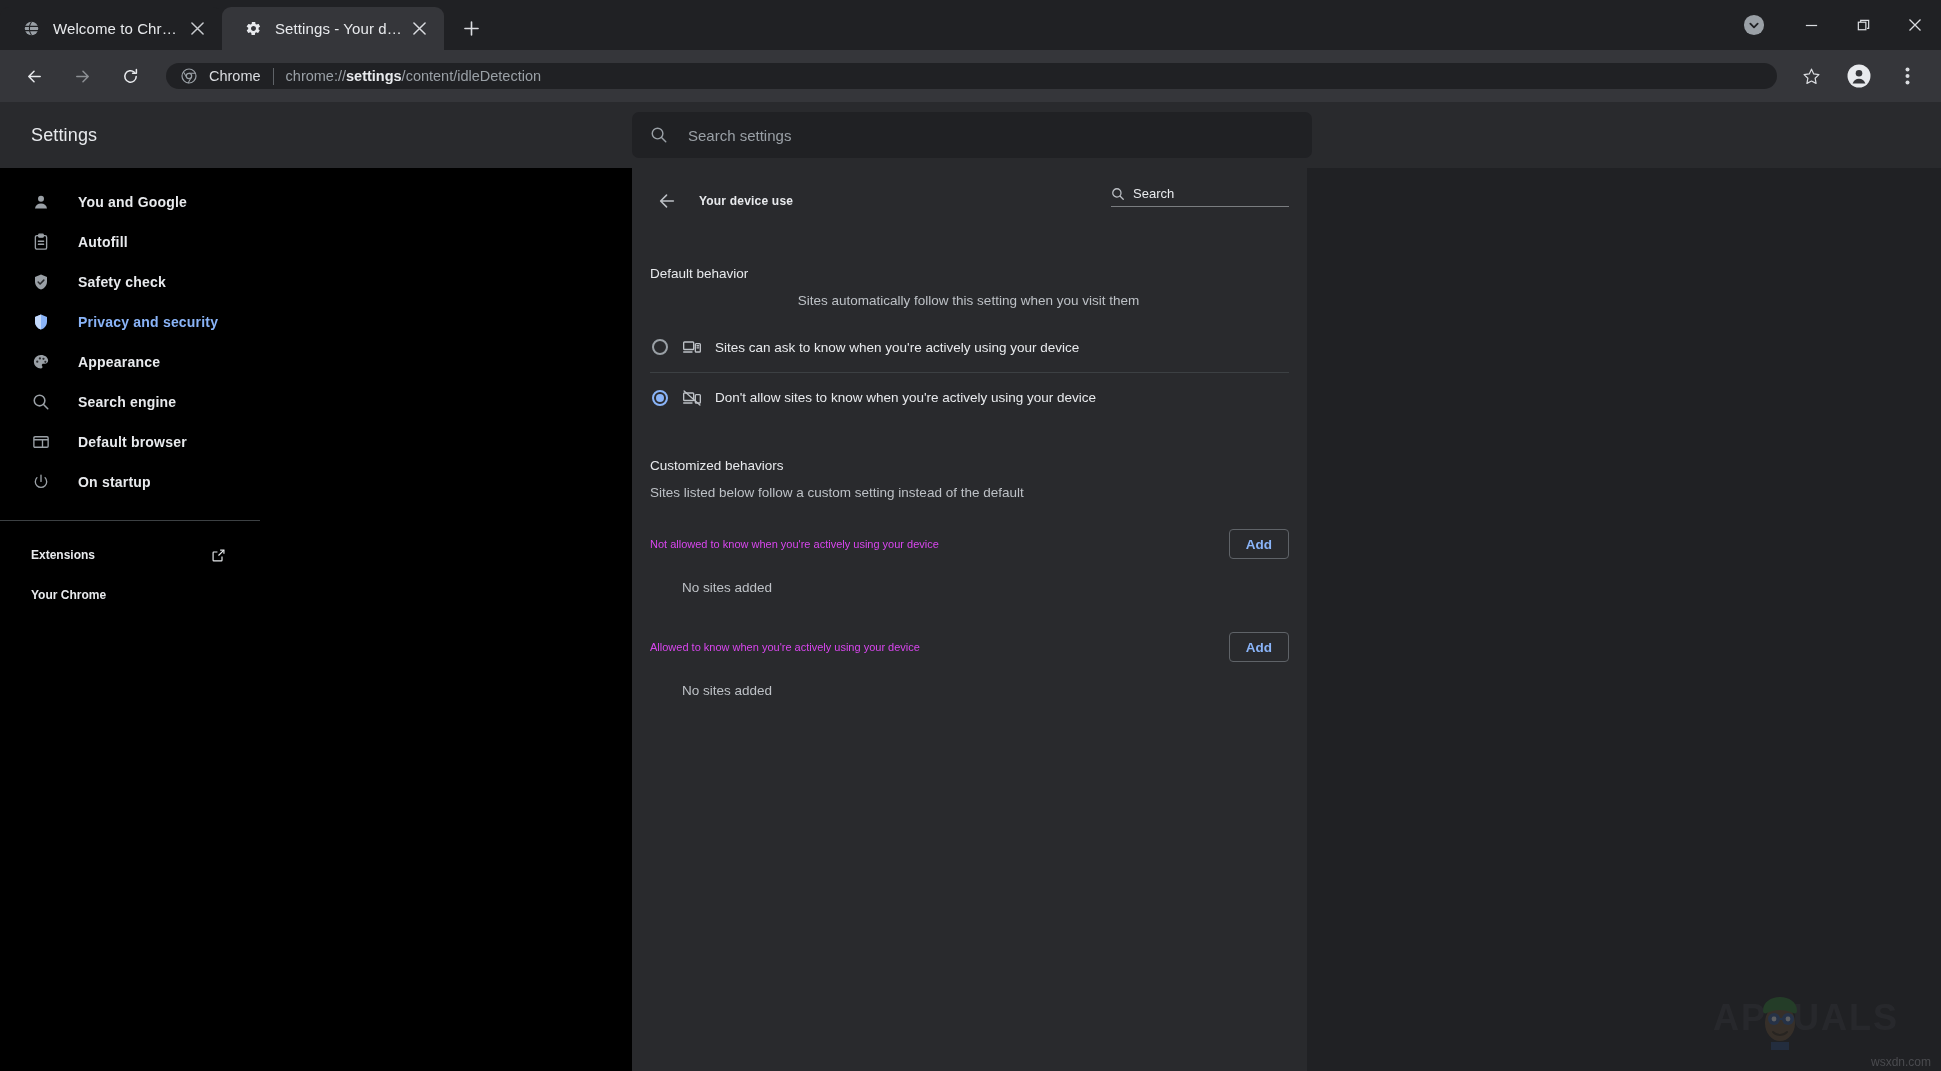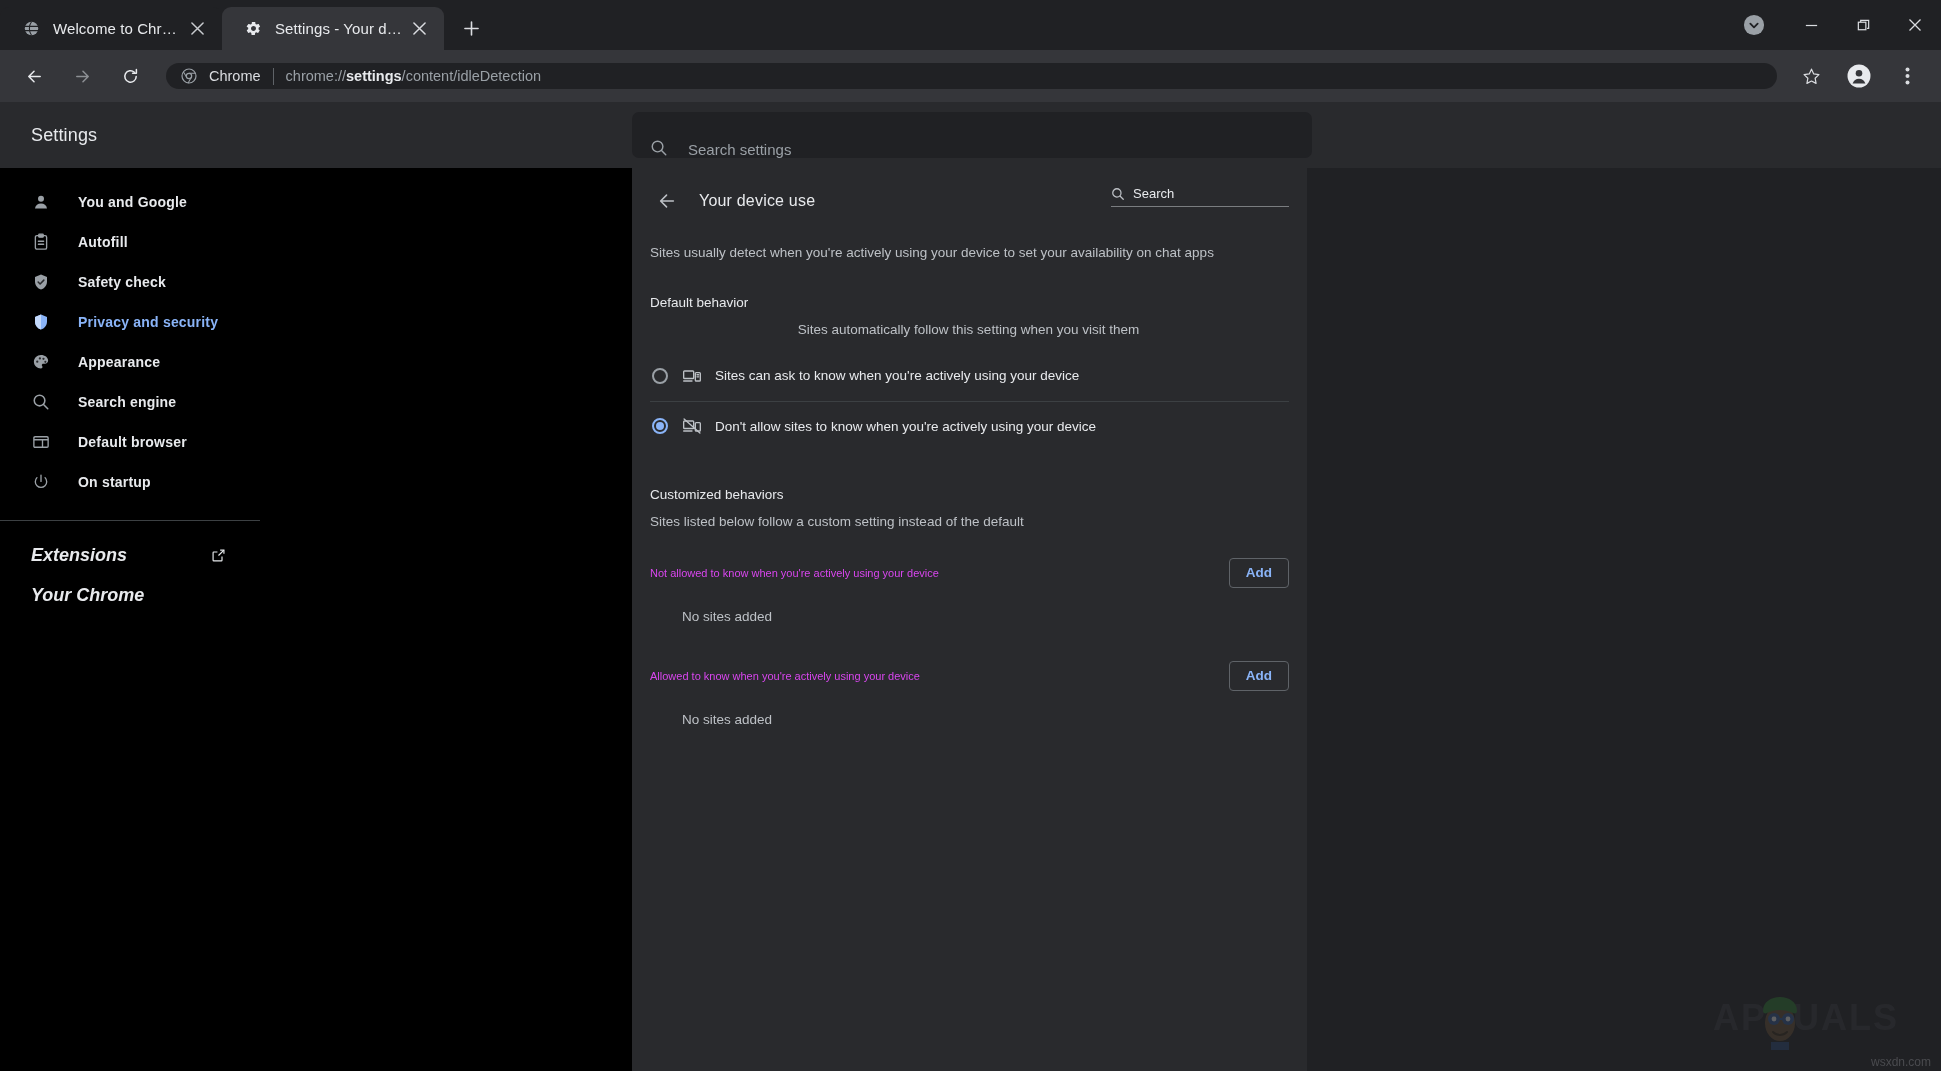--- a/index.html
+++ b/index.html
@@ -116,21 +116,21 @@
   }
   .settings-title {
     width: 632px;
     padding-left: 31px;
     font-size: 18px; color: #e8eaed; letter-spacing: .15px;
   }
   .settings-search {
     width: 680px; height: 46px;
     background: #202124;
     border-radius: 7px;
-    display: flex; align-items: flex-end;
+    display: flex; align-items: center;
     padding-left: 17px;
   }
   .settings-search .ss-icon { width: 20px; height: 20px; display:flex; align-items:center; justify-content:center; }
   .settings-search input {
     flex: 1 1 auto;
     background: transparent; border: none; outline: none;
     color: #e8eaed; font-size: 15px; margin-left: 19px;
     font-family: "Liberation Sans", sans-serif;
   }
   .settings-search input::placeholder { color: #9aa0a6; }
@@ -163,43 +163,43 @@
   .adv-row {
     height: 42px; display: flex; align-items: center;
     padding: 0 34px 0 31px;
     color: #e8eaed; font-size: 14px; font-weight: bold;
     justify-content: space-between;
   }
   .nav-divider { height: 1px; background: #3c4043; margin: 10px 0 14px 0; width: 260px; }
   .ext-row {
     height: 40px; display: flex; align-items: center;
     padding: 0 34px 0 31px;
-    color: #e8eaed; font-size: 18px; font-weight: bold;
-    justify-content: space-between; width: 260px; font-style: italic;
+    color: #e8eaed; font-size: 12px; font-weight: bold;
+    justify-content: space-between; width: 260px;
   }
 
   
   .content {
     position: absolute; left: 632px; top: 66px;
     width: 675px; height: 903px;
     background: #292a2d;
   }
   .content-head {
     height: 66px;
     display: flex; align-items: center;
     padding: 0 0 0 17px;
     position: relative;
   }
   .back-btn {
     width: 36px; height: 36px; flex: 0 0 36px;
     display: flex; align-items: center; justify-content: center;
     border-radius: 50%;
   }
   .content-title {
-    font-size: 16px; font-weight: normal; color: #e8eaed;
+    font-size: 12px; font-weight: bold; color: #e8eaed;
     margin-left: 14px; letter-spacing: .2px;
   }
   .head-search {
     position: absolute; right: 18px; top: 18px;
     width: 178px;
     display: flex; align-items: flex-end;
     border-bottom: 1px solid #7a7d80;
     padding-bottom: 5px;
   }
   .head-search .hs-icon { width: 15px; height: 15px; display:flex; align-items:center; justify-content:center; margin-right: 8px; }
@@ -550,21 +550,20 @@
           <span class="hs-icon">
             <svg width="14" height="14" viewBox="0 0 20 20">
               <circle cx="8.4" cy="8.4" r="5.9" fill="none" stroke="#bdc1c6" stroke-width="1.8"></circle>
               <path d="M12.8 12.8L17.5 17.5" stroke="#bdc1c6" stroke-width="1.8" stroke-linecap="round"></path>
             </svg>
           </span>
           <input type="text" placeholder="Search" style="">
         </div>
       </div>
 
-      <div class="desc">Sites usually detect when you're actively using your device to set your availability on chat apps</div>
 
       <div class="sec-title">Default behavior</div>
       <div class="sec-sub">Sites automatically follow this setting when you visit them</div>
 
       <div class="radio-list">
 
         <div class="radio-row">
           <span class="radio"></span>
           <span class="radio-icon">
             <svg width="20" height="20" viewBox="0 0 24 24" fill="none" stroke="#bdc1c6" stroke-width="1.6">

